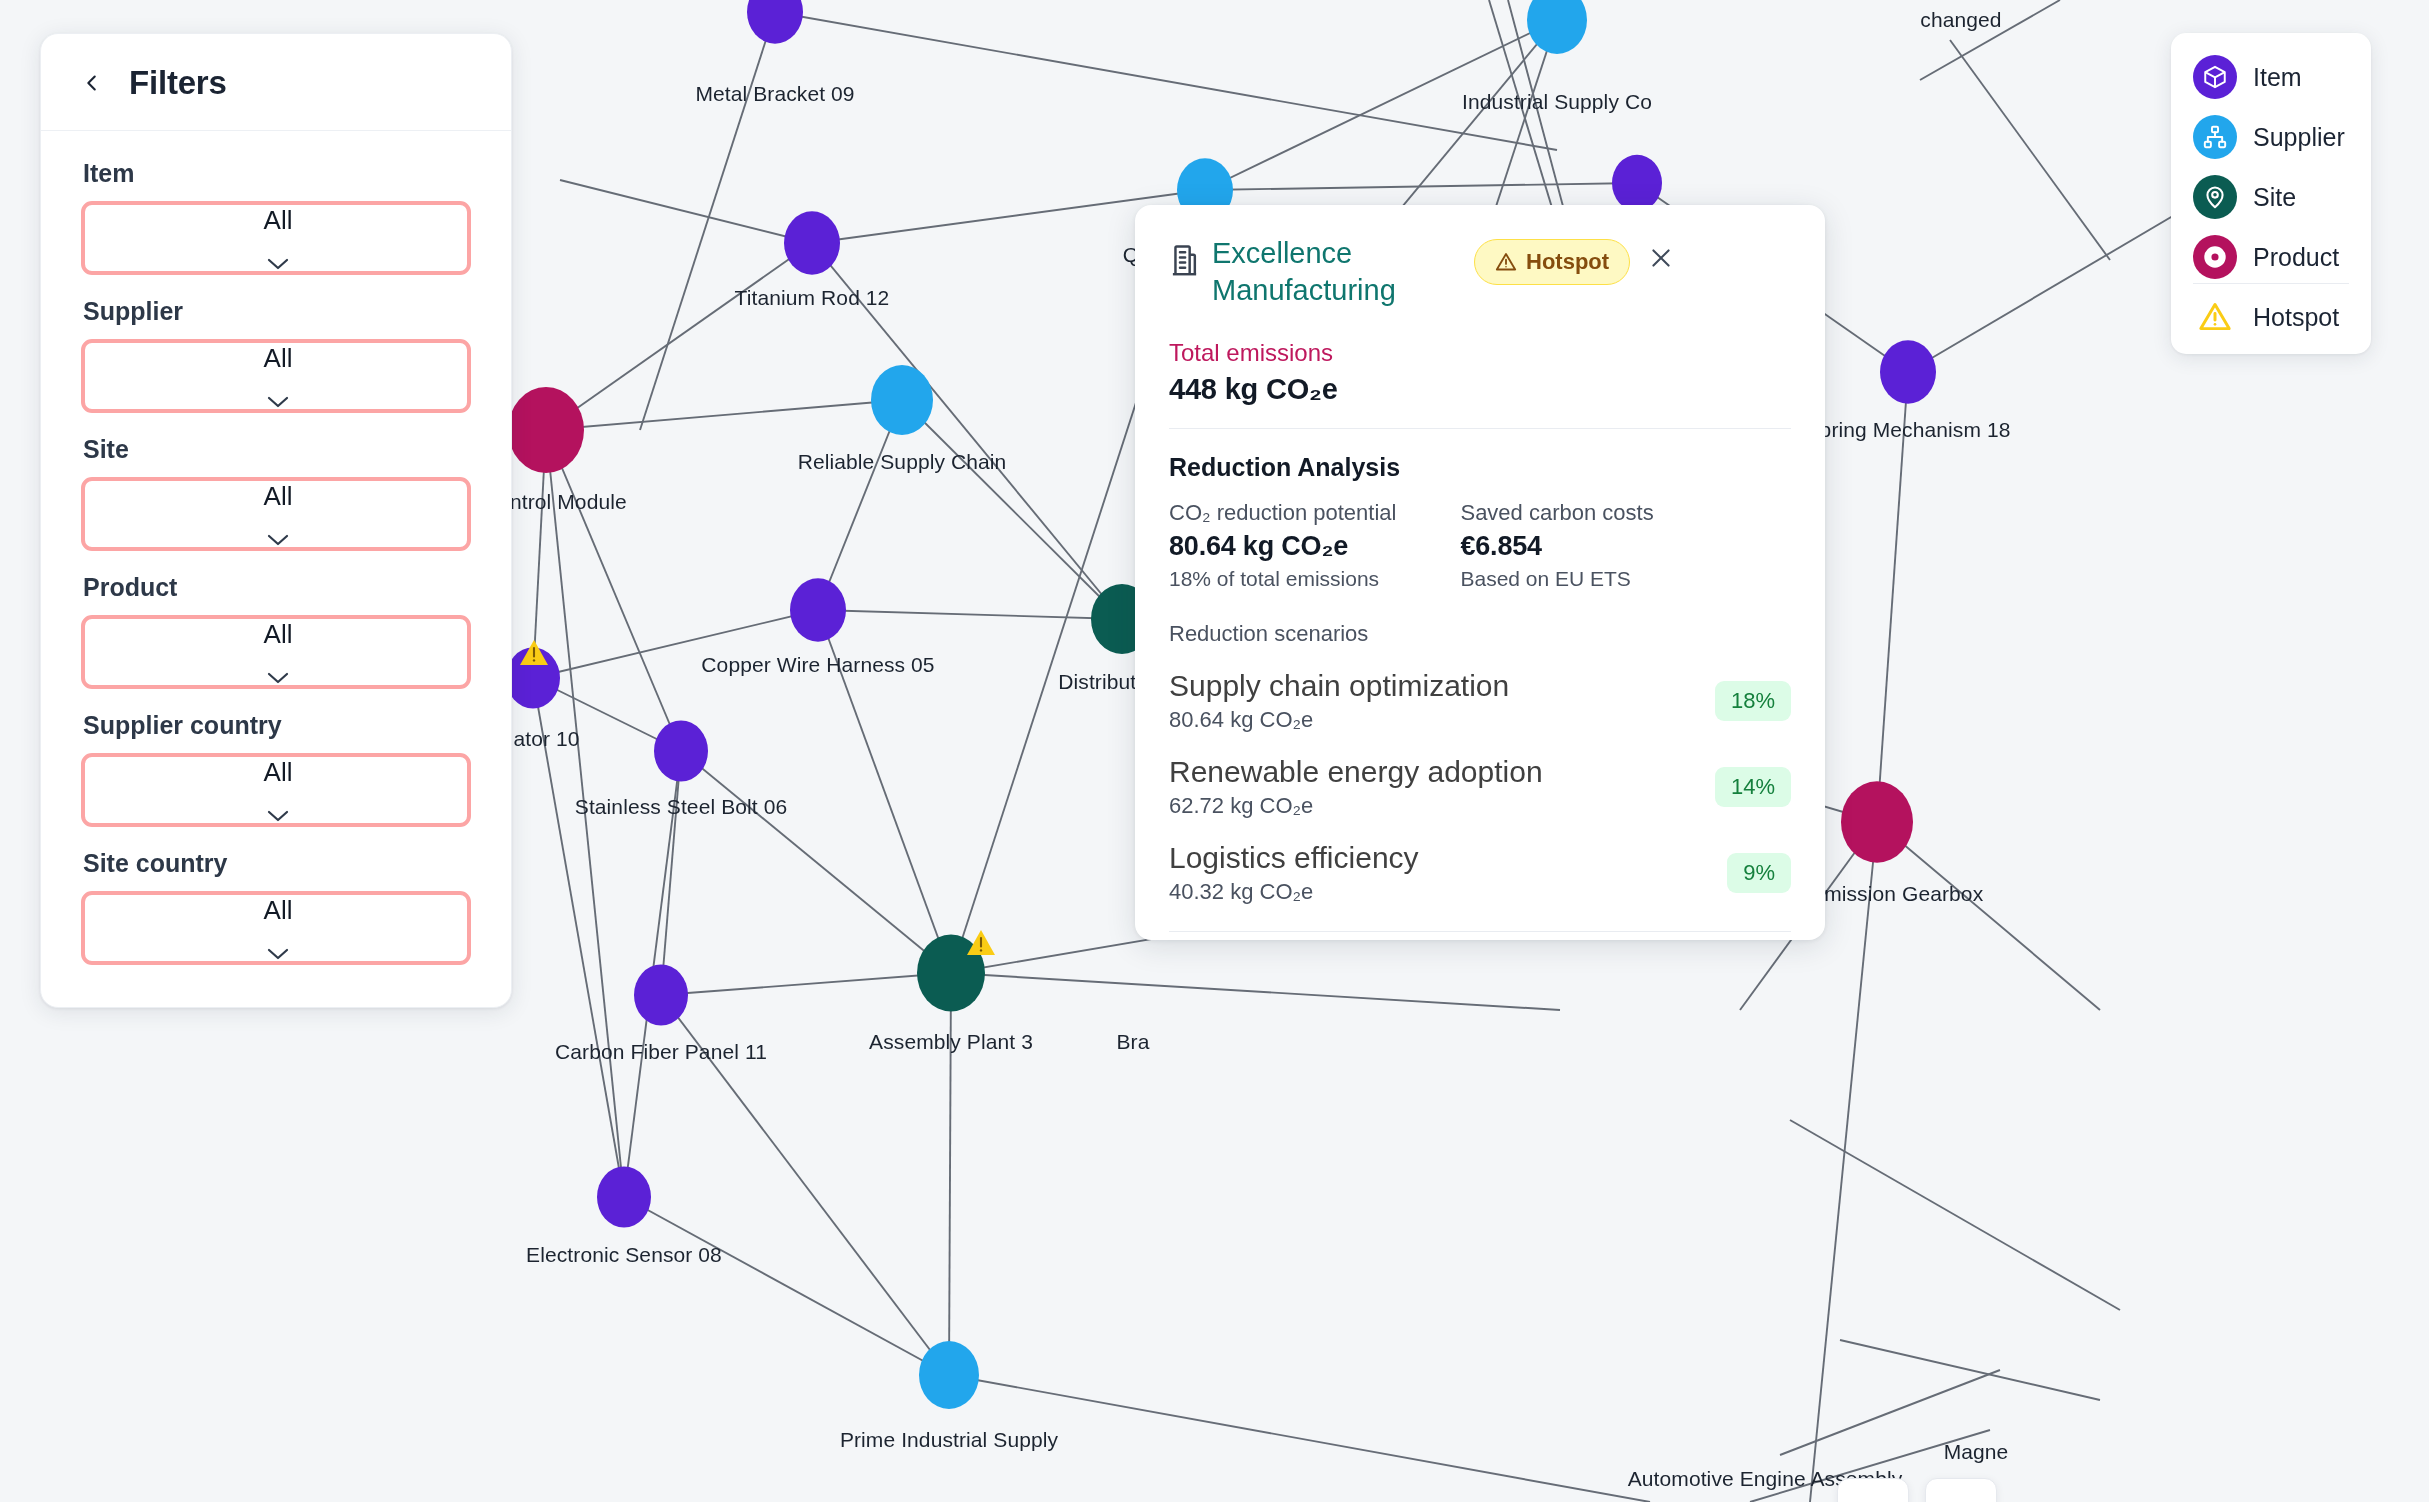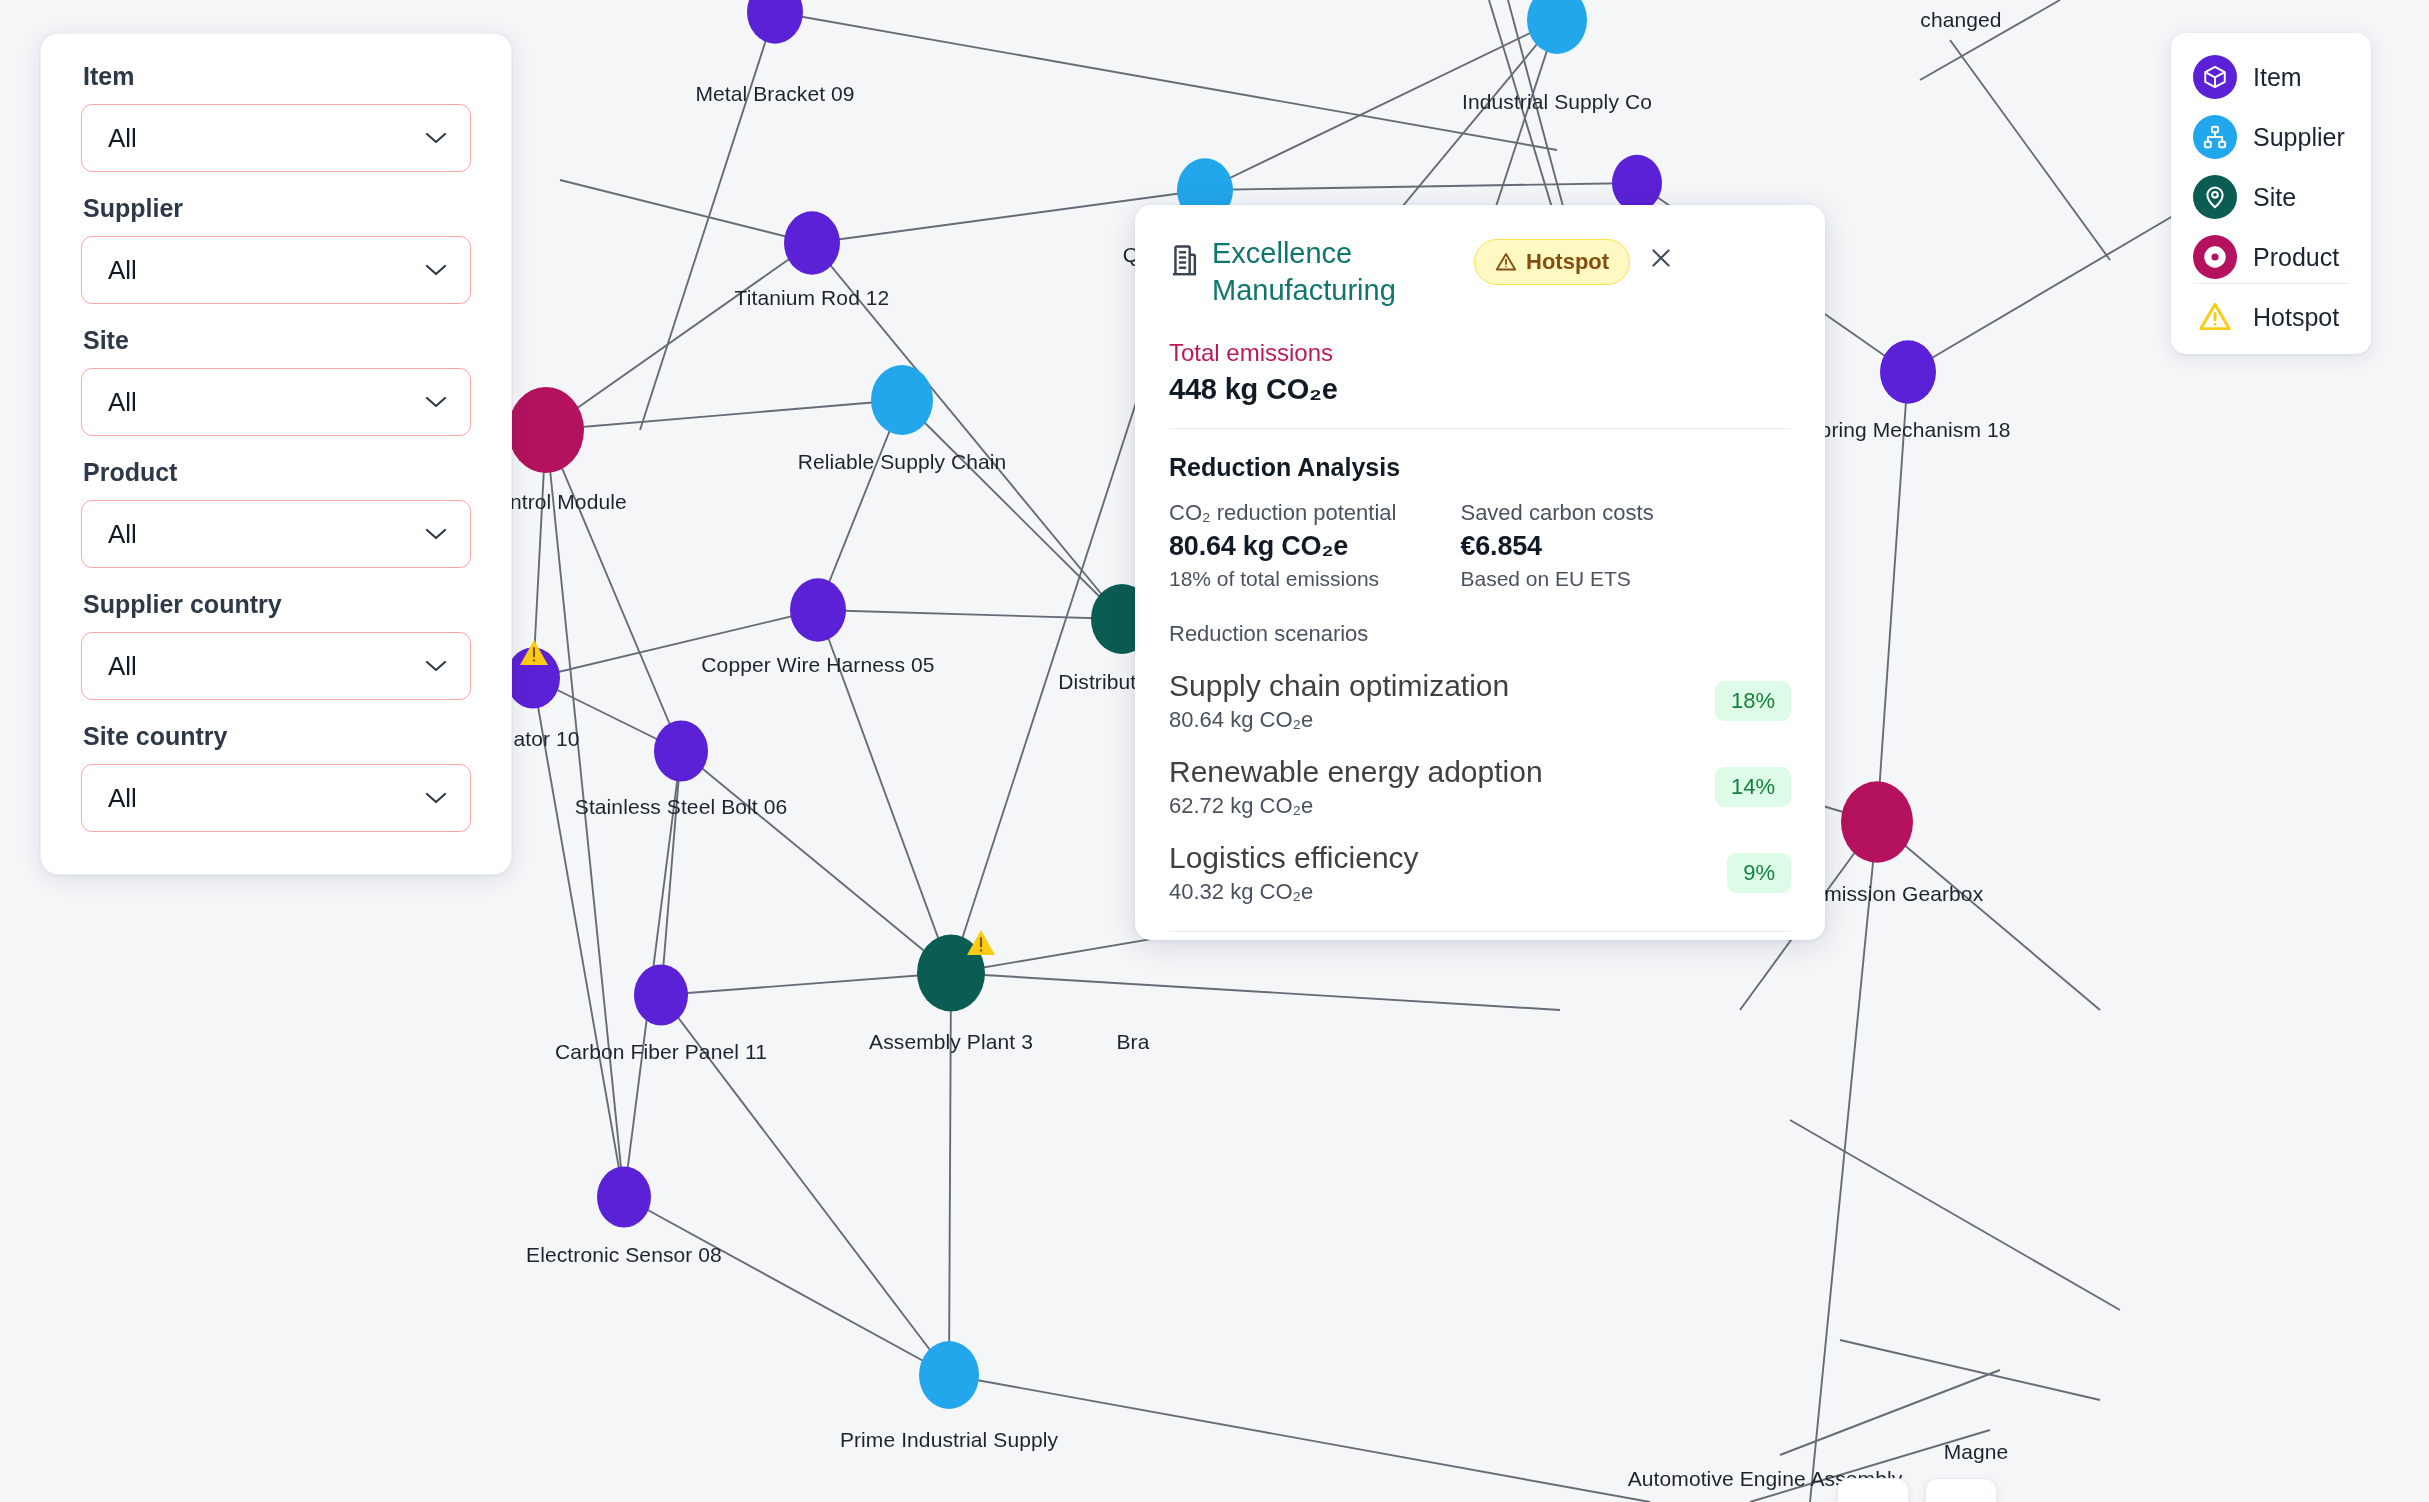--- a/index.html
+++ b/index.html
@@ -28,23 +28,23 @@
   }
   #filters-header .back{
     width:22px;height:22px;cursor:pointer;display:flex;align-items:center;justify-content:center;
   }
   #filters-title{font-size:33px;font-weight:700;color:#1b2433;letter-spacing:-.2px;}
   #filters-body{padding:28px 40px 42px 40px;}
   .filter-group{margin-bottom:22px;}
   .filter-group:last-child{margin-bottom:0;}
   .filter-label{font-size:25px;font-weight:700;color:#2d3848;margin:0 0 13px 2px;}
   .filter-select{
-    height:66px;border:1px solid #fca5a5;border-radius:11px;background:#fff;
+    height:66px;border:4px solid #fca5a5;border-radius:11px;background:#fff;
     display:flex;align-items:center;justify-content:space-between;
-    padding:0 22px 0 26px;cursor:pointer;
+    padding:0 22px 0 26px;cursor:pointer;flex-direction:column;
   }
   .filter-select .val{font-size:26px;color:#121a26;}
   .chev{width:24px;height:14px;flex:0 0 auto;}
 
   
   #detail-card{
     position:absolute;left:1135px;top:205px;width:690px;
     background:#fff;border-radius:16px;
     box-shadow:0 6px 30px rgba(25,35,55,.13),0 1px 4px rgba(25,35,55,.08);
     padding:30px 34px 0 34px;box-sizing:border-box;overflow:hidden;height:735px;
@@ -202,20 +202,28 @@
   </div>
 <div id="graph-partials">
     <div class="node-label" style="left:1131px;top:243px">Q</div>
     <div class="node-label" style="left:1133px;top:1030px">Bra</div>
     <div class="node-label" style="left:1961px;top:8px">changed</div>
     <div class="node-label" style="left:1765px;top:1467px">Automotive Engine Assembly</div>
     <div class="node-label" style="left:1976px;top:1440px">Magne</div>
   </div>
 
 <div id="filters-panel">
+  <div id="filters-header">
+    <span class="back">
+      <svg width="22" height="22" viewBox="0 0 24 24" fill="none" stroke="#1b2433" stroke-width="2.3" stroke-linecap="round" stroke-linejoin="round">
+          <polyline points="15 5 8 12 15 19"></polyline>
+        </svg>
+    </span>
+    <span id="filters-title">Filters</span>
+  </div>
   <div id="filters-body">
   <div class="filter-group">
     <div class="filter-label">Item</div>
     <div class="filter-select">
       <span class="val">All</span>
       <span style="display:flex;">
             <svg class="chev" viewBox="0 0 24 14" fill="none" stroke="#2f3a4a" stroke-width="2.2" stroke-linecap="round" stroke-linejoin="round">
               <polyline points="3 3 12 11 21 3"></polyline>
             </svg>
           </span>

